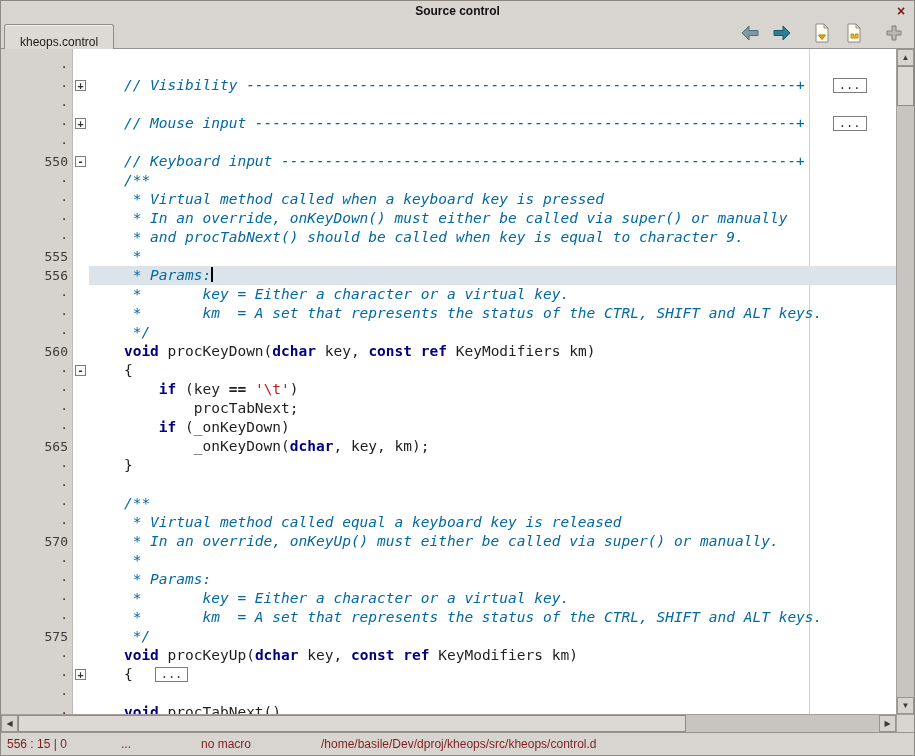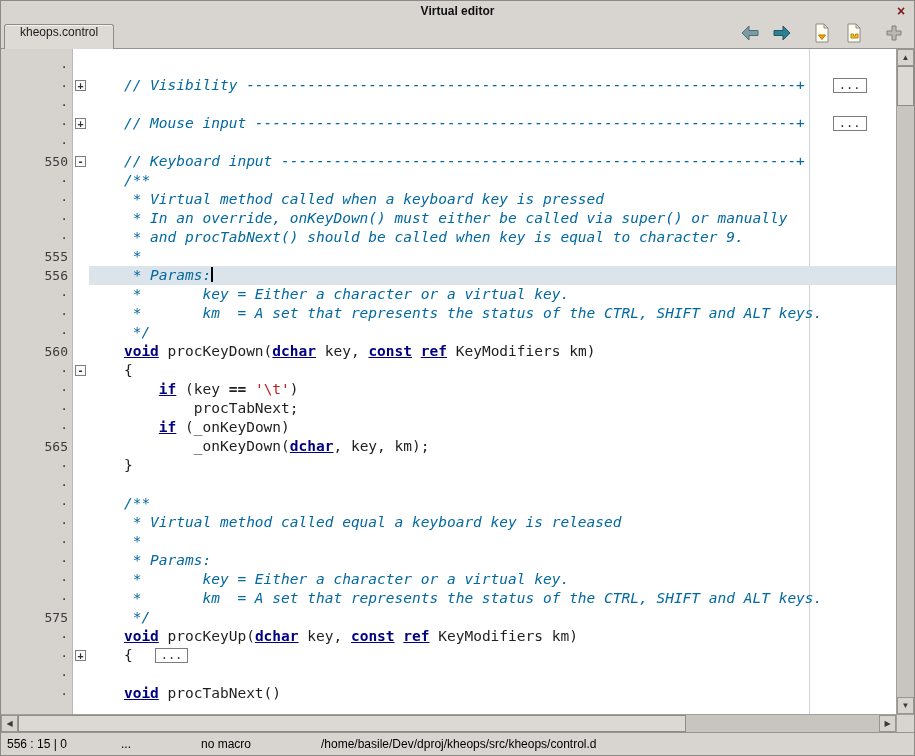--- a/index.html
+++ b/index.html
@@ -21,21 +21,21 @@
     text-align:center; cursor:default;
   }
   
   .tabbar {
     position:relative; height:28px; background:#D8D5D0;
     border-bottom:1px solid #979490;
   }
   .tab {
     position:absolute; left:3px; top:3px; height:25px; padding:0 15px;
     background:#DDDAD6; border:1px solid #8f8c88; border-bottom:none;
-    border-radius:3px 3px 0 0; display:flex; align-items:flex-start;
+    border-radius:3px 3px 0 0; display:flex; align-items:flex-end;
     font-size:12px; color:#1a1a1a; box-shadow:inset 0 1px 0 #f4f2ef; z-index:2;
   }
   .toolbar { position:absolute; right:8px; top:2px; height:24px; display:flex; align-items:center; gap:8px; }
   .tool-btn { width:24px; height:24px; display:flex; align-items:center; justify-content:center; }
   .tool-btn.spaced { margin-left:8px; }
   
   .editor-wrap { position:relative; height:683px; background:#fff; }
   .editor { position:absolute; left:0; top:0; right:18px; bottom:18px; overflow:hidden; background:#fff; }
   .editor .gutter-bg {
     position:absolute; left:0; top:0; bottom:0; width:72px;
@@ -53,21 +53,21 @@
     position:absolute; left:2px; top:4px; width:11px; height:11px;
     border:1px solid #7d7d7d; background:#fbfbfb; color:#333;
     font:bold 10px/9px "DejaVu Sans Mono", monospace; text-align:center;
   }
   .code {
     flex:1; position:relative; font-family:"DejaVu Sans Mono", monospace;
     font-size:14.5px; color:#1f1f1f; white-space:pre;
   }
   .row.cur .code { background:#DBE4EA; }
   .c { color:#0369a1; font-style:italic; }
-  .k { color:#000080; font-weight:bold;text-decoration:underline; }
+  .k { color:#000080; font-weight:bold; }
   .s { color:#C41A1A; }
   .o { font-weight:bold; color:#1f1f1f; }
   .t { color:#1f1f1f;text-align:center; }
   .caret { display:inline-block; width:2px; height:15px; background:#000; vertical-align:-2px; }
   .foldellipsis {
     display:inline-block; border:1px solid #7d7d7d; background:#fff; color:#333;
     margin-left:22px; padding:0 5px; height:15px;
     font:12px/13px "DejaVu Sans Mono", monospace; vertical-align:1px;
   }
   .foldellipsis.right { margin-left:28px; }
@@ -84,35 +84,35 @@
   .vscroll .sb-down { bottom:0; }
   .hscroll .sb-btn { top:0; bottom:0; width:17px; }
   .hscroll .sb-left { left:0; }
   .hscroll .sb-right { right:0; }
   .v-thumb { position:absolute; left:0; right:0; top:17px; height:40px; background:#DCD9D5; border:1px solid #8f8c87; }
   .h-thumb { position:absolute; top:0; bottom:0; left:17px; width:668px; background:#DCD9D5; border:1px solid #8f8c87; }
   .corner { position:absolute; right:0; bottom:0; width:18px; height:18px; background:#D8D5D0; border-left:1px solid #a3a09c; border-top:1px solid #a3a09c; }
   
   .statusbar {
     position:relative; height:24px; background:#D8D5D0;
-    border-top:1px solid #97948f; font-size:12px; color:#000000;
+    border-top:1px solid #97948f; font-size:12px; color:#7f1d1d;
   }
   .statusbar span { position:absolute; top:4px; }
   .st-caret { left:6px; }
   .st-dots { left:120px; }
   .st-macro { left:200px; }
   .st-path { left:320px; }
 </style>
 </head>
 <body>
 
 <div class="window">
 
   <div class="titlebar">
-    <span>Virtual editor</span>
+    <span>Source control</span>
     <span class="close-btn">×</span>
   </div>
 
   <div class="tabbar">
     <div class="tab">
       <span>kheops.control</span>
     </div>
     <div class="toolbar">
       <div class="tool-btn">
         <span>
@@ -179,20 +179,21 @@
           <div class="row"><div class="gut">560</div><div class="foldcol"></div><div class="code"><span class="t">    </span><span class="k">void</span><span class="t"> procKeyDown(</span><span class="k">dchar</span><span class="t"> key, </span><span class="k">const</span><span class="t"> </span><span class="k">ref</span><span class="t"> KeyModifiers km)</span></div></div>
           <div class="row"><div class="gut">·</div><div class="foldcol"><span class="foldbox">-</span></div><div class="code"><span class="t">    {</span></div></div>
           <div class="row"><div class="gut">·</div><div class="foldcol"></div><div class="code"><span class="t">        </span><span class="k">if</span><span class="t"> (key </span><span class="o">==</span><span class="t"> </span><span class="s">'\t'</span><span class="t">)</span></div></div>
           <div class="row"><div class="gut">·</div><div class="foldcol"></div><div class="code"><span class="t">            procTabNext;</span></div></div>
           <div class="row"><div class="gut">·</div><div class="foldcol"></div><div class="code"><span class="t">        </span><span class="k">if</span><span class="t"> (_onKeyDown)</span></div></div>
           <div class="row"><div class="gut">565</div><div class="foldcol"></div><div class="code"><span class="t">            _onKeyDown(</span><span class="k">dchar</span><span class="t">, key, km);</span></div></div>
           <div class="row"><div class="gut">·</div><div class="foldcol"></div><div class="code"><span class="t">    }</span></div></div>
           <div class="row"><div class="gut">·</div><div class="foldcol"></div><div class="code"></div></div>
           <div class="row"><div class="gut">·</div><div class="foldcol"></div><div class="code"><span class="c">    /**</span></div></div>
           <div class="row"><div class="gut">·</div><div class="foldcol"></div><div class="code"><span class="c">     * Virtual method called equal a keyboard key is released</span></div></div>
+          <div class="row"><div class="gut">570</div><div class="foldcol"></div><div class="code"><span class="c">     * In an override, onKeyUp() must either be called via super() or manually.</span></div></div>
           <div class="row"><div class="gut">·</div><div class="foldcol"></div><div class="code"><span class="c">     *</span></div></div>
           <div class="row"><div class="gut">·</div><div class="foldcol"></div><div class="code"><span class="c">     * Params:</span></div></div>
           <div class="row"><div class="gut">·</div><div class="foldcol"></div><div class="code"><span class="c">     *       key = Either a character or a virtual key.</span></div></div>
           <div class="row"><div class="gut">·</div><div class="foldcol"></div><div class="code"><span class="c">     *       km  = A set that represents the status of the CTRL, SHIFT and ALT keys.</span></div></div>
           <div class="row"><div class="gut">575</div><div class="foldcol"></div><div class="code"><span class="c">     */</span></div></div>
           <div class="row"><div class="gut">·</div><div class="foldcol"></div><div class="code"><span class="t">    </span><span class="k">void</span><span class="t"> procKeyUp(</span><span class="k">dchar</span><span class="t"> key, </span><span class="k">const</span><span class="t"> </span><span class="k">ref</span><span class="t"> KeyModifiers km)</span></div></div>
           <div class="row"><div class="gut">·</div><div class="foldcol"><span class="foldbox">+</span></div><div class="code"><span class="t">    {</span><span class="foldellipsis">...</span></div></div>
           <div class="row"><div class="gut">·</div><div class="foldcol"></div><div class="code"></div></div>
           <div class="row"><div class="gut">·</div><div class="foldcol"></div><div class="code"><span class="t">    </span><span class="k">void</span><span class="t"> procTabNext()</span></div></div>
         </div>

